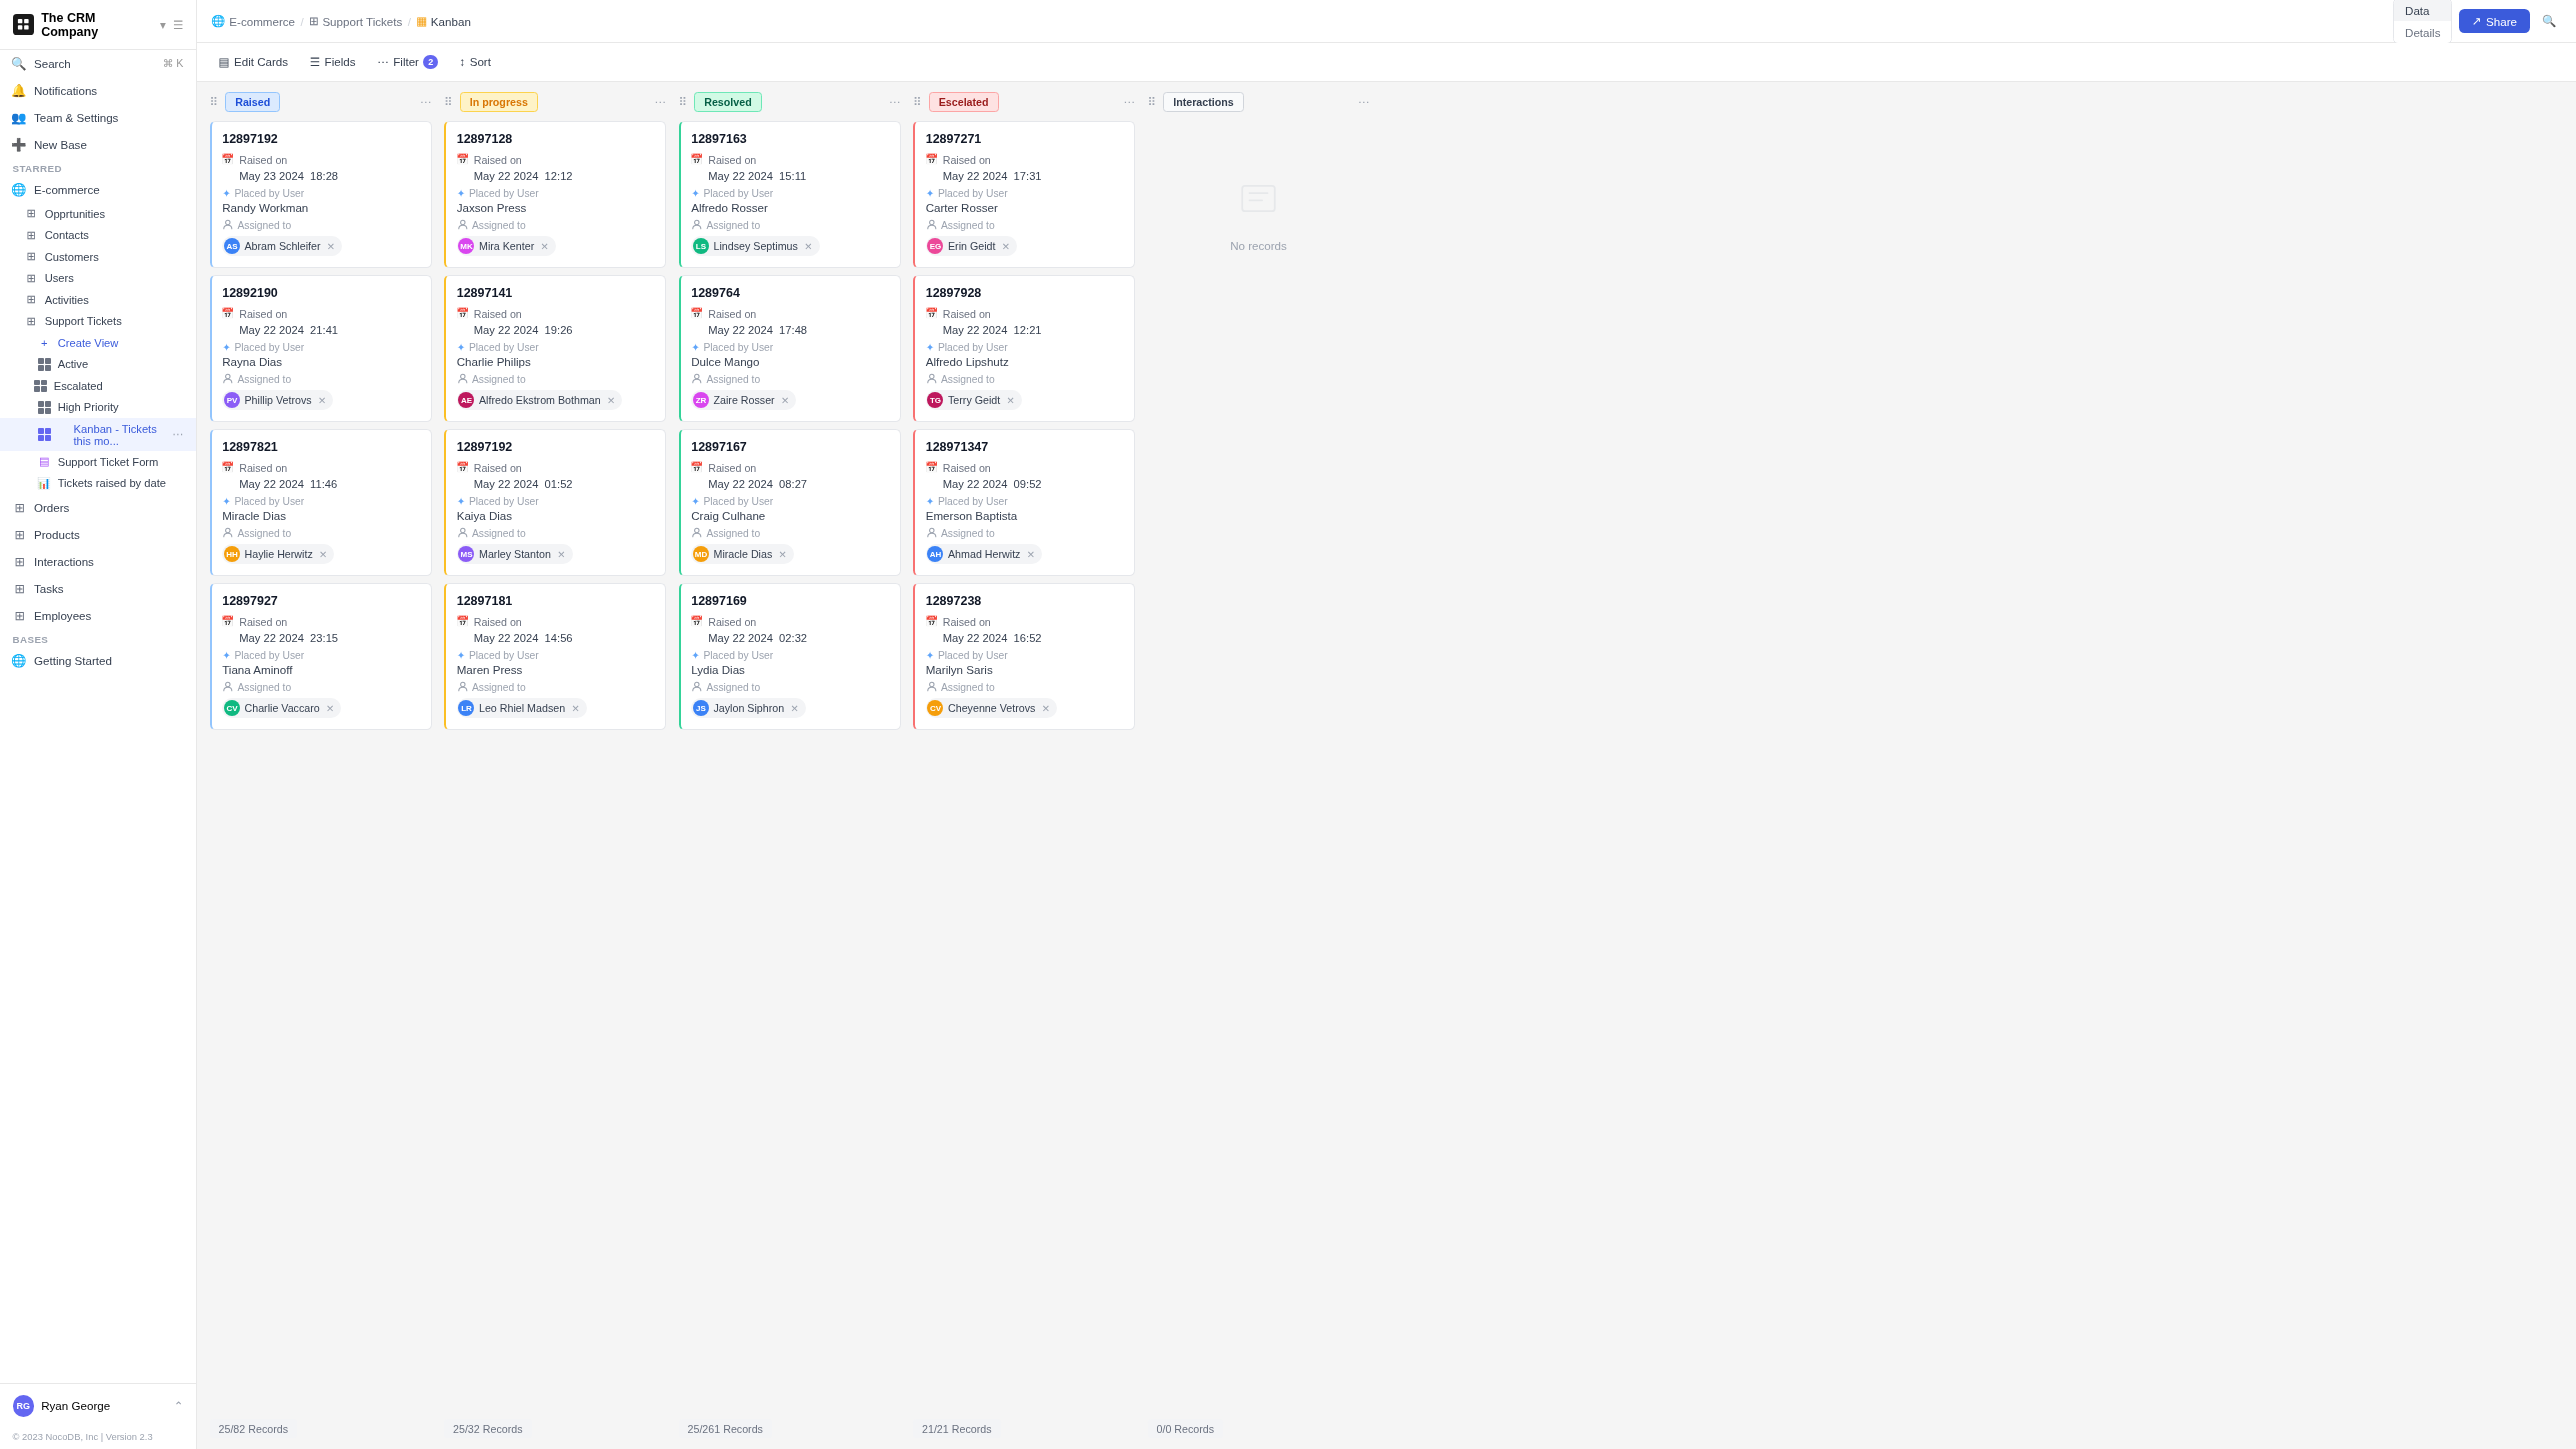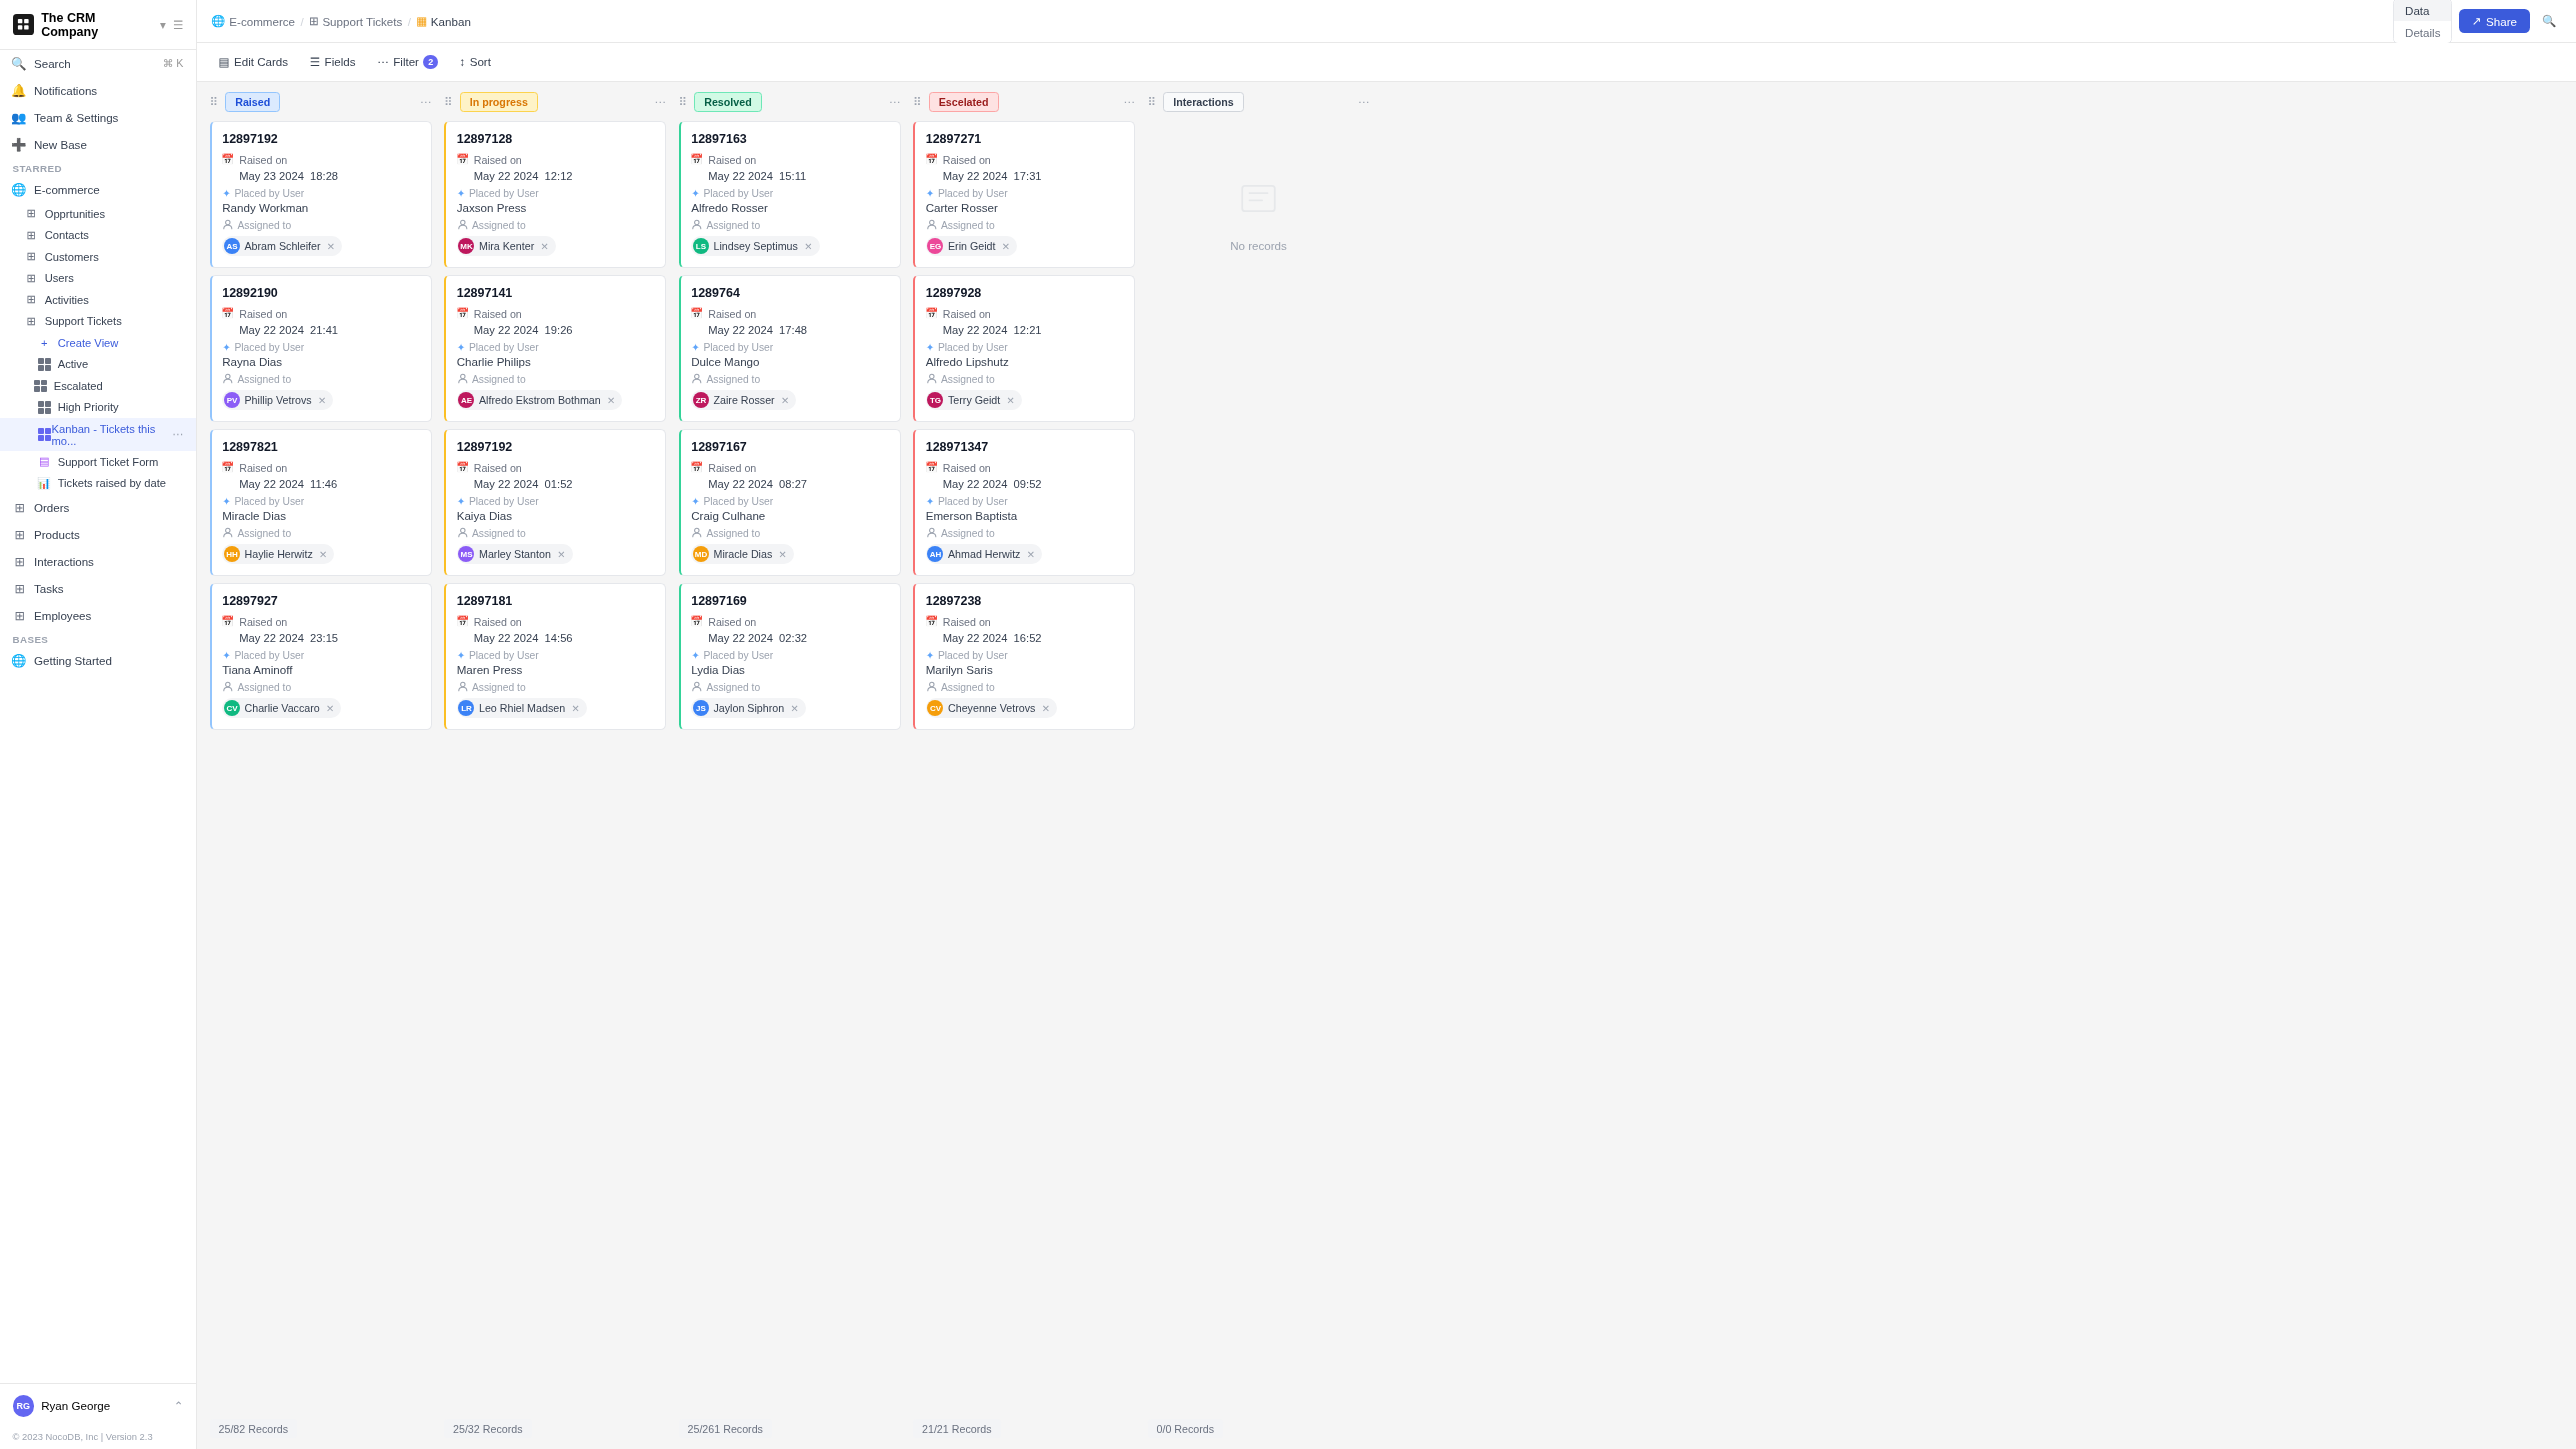--- a/index.html
+++ b/index.html
@@ -96,21 +96,21 @@
     ::-webkit-scrollbar-track { background: transparent; }
     ::-webkit-scrollbar-thumb { background: #d1d5db; border-radius: 2.7px; }
 
     
     .av-blue { background: #3b82f6; }
     .av-purple { background: #8b5cf6; }
     .av-green { background: #10b981; }
     .av-orange { background: #f59e0b; }
     .av-indigo { background: #be185d; }
     .av-pink { background: #ec4899; }
-    .av-teal { background: #be185d; }
+    .av-teal { background: #d946ef; }
   </style>
 </head>
 <body>
 
 <div class="sidebar">
   <div class="sidebar-header">
     <div class="sidebar-logo">
       <svg width="12.5" height="12.5" viewBox="0 0 14 14" fill="none">
           <rect x="1" y="1" width="5" height="5" fill="white" rx="1"></rect>
           <rect x="8" y="1" width="5" height="5" fill="white" rx="1"></rect>
@@ -204,21 +204,21 @@
       <div class="kanban-icon" style="color:#6b7280;">
           <span></span>
           <span></span>
           <span></span>
           <span></span>
         </div>
     </span>
     <span>High Priority</span>
   </div>
   <div class="sidebar-sub-item active" style="padding-left:38px; display:flex; justify-content:space-between;">
-    <div style="display:flex;align-items:center;gap:1px;">
+    <div style="display:flex;align-items:center;gap:23px;">
       <span class="icon" style="color:#6366f1;">
         <div class="kanban-icon" style="color:#6366f1;">
             <span></span>
             <span></span>
             <span></span>
             <span></span>
           </div>
       </span>
       <span>Kanban - Tickets this mo...</span>
     </div>

